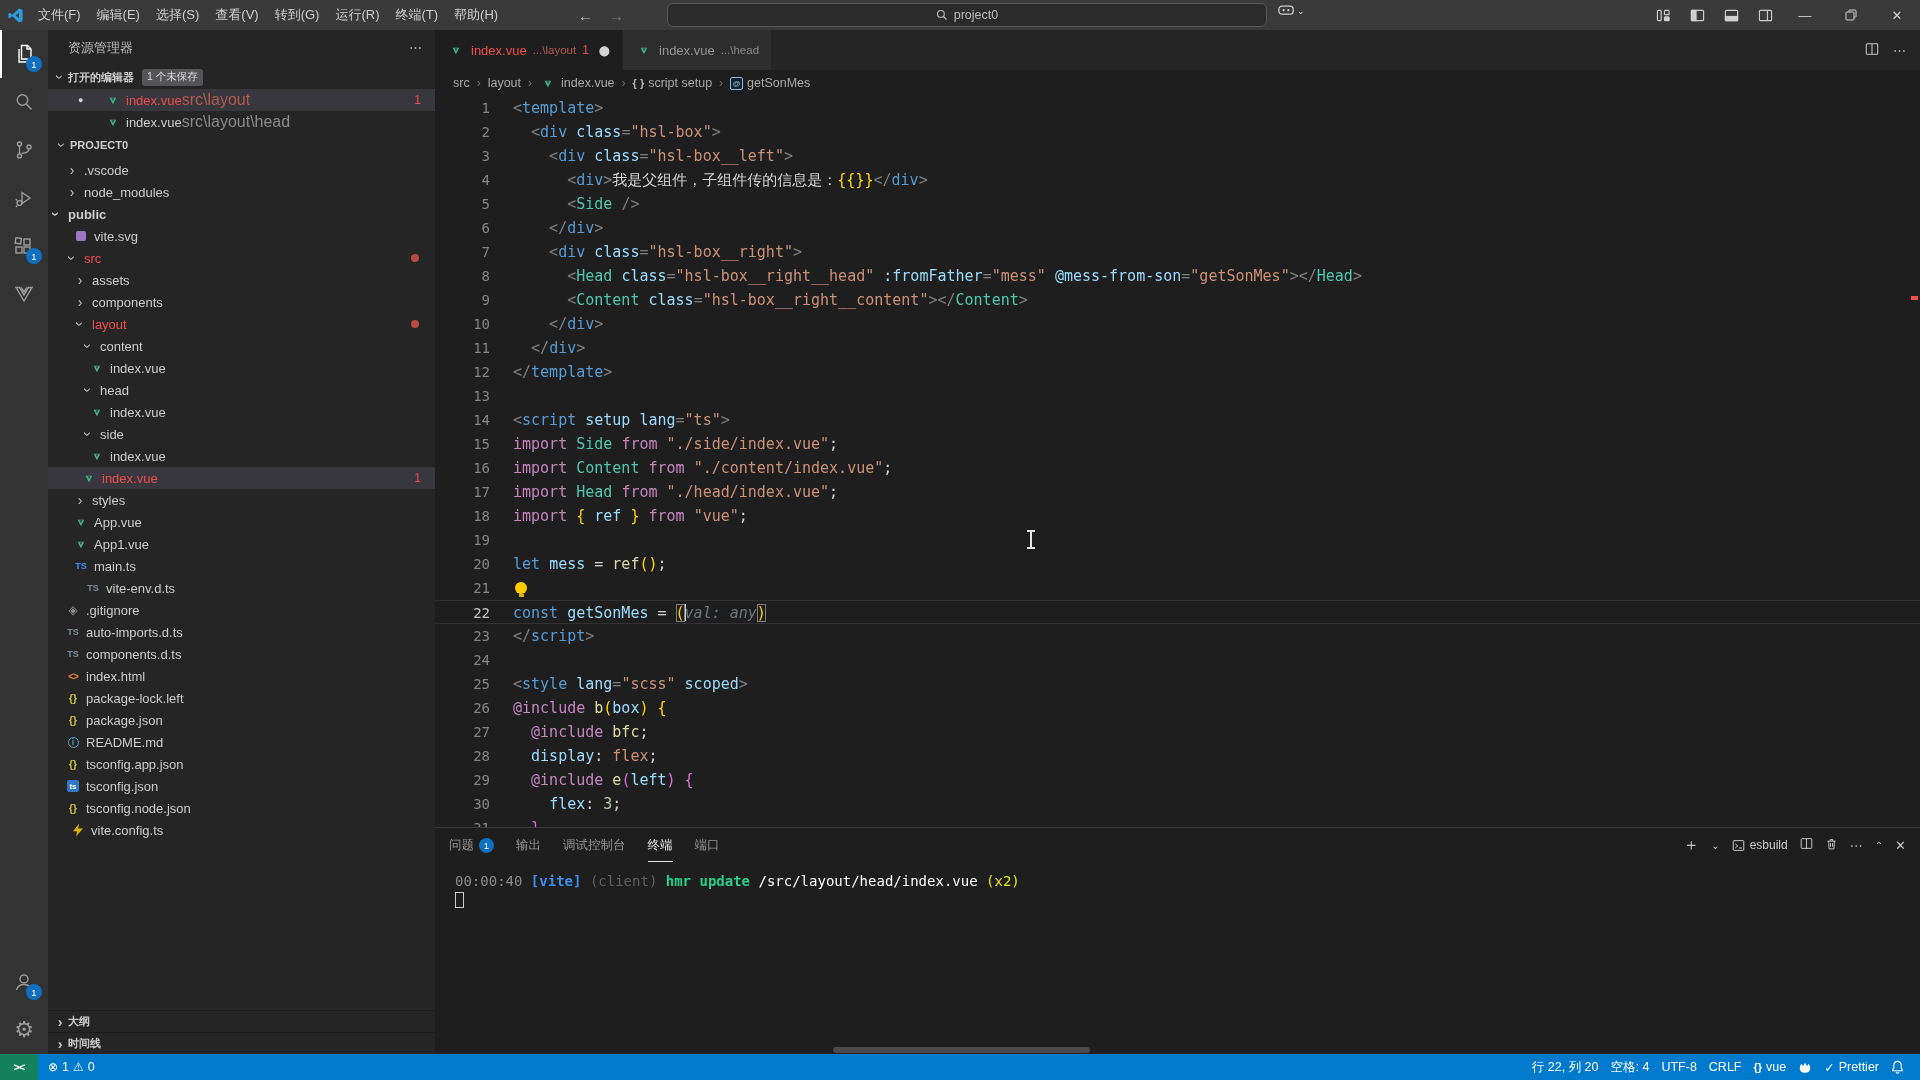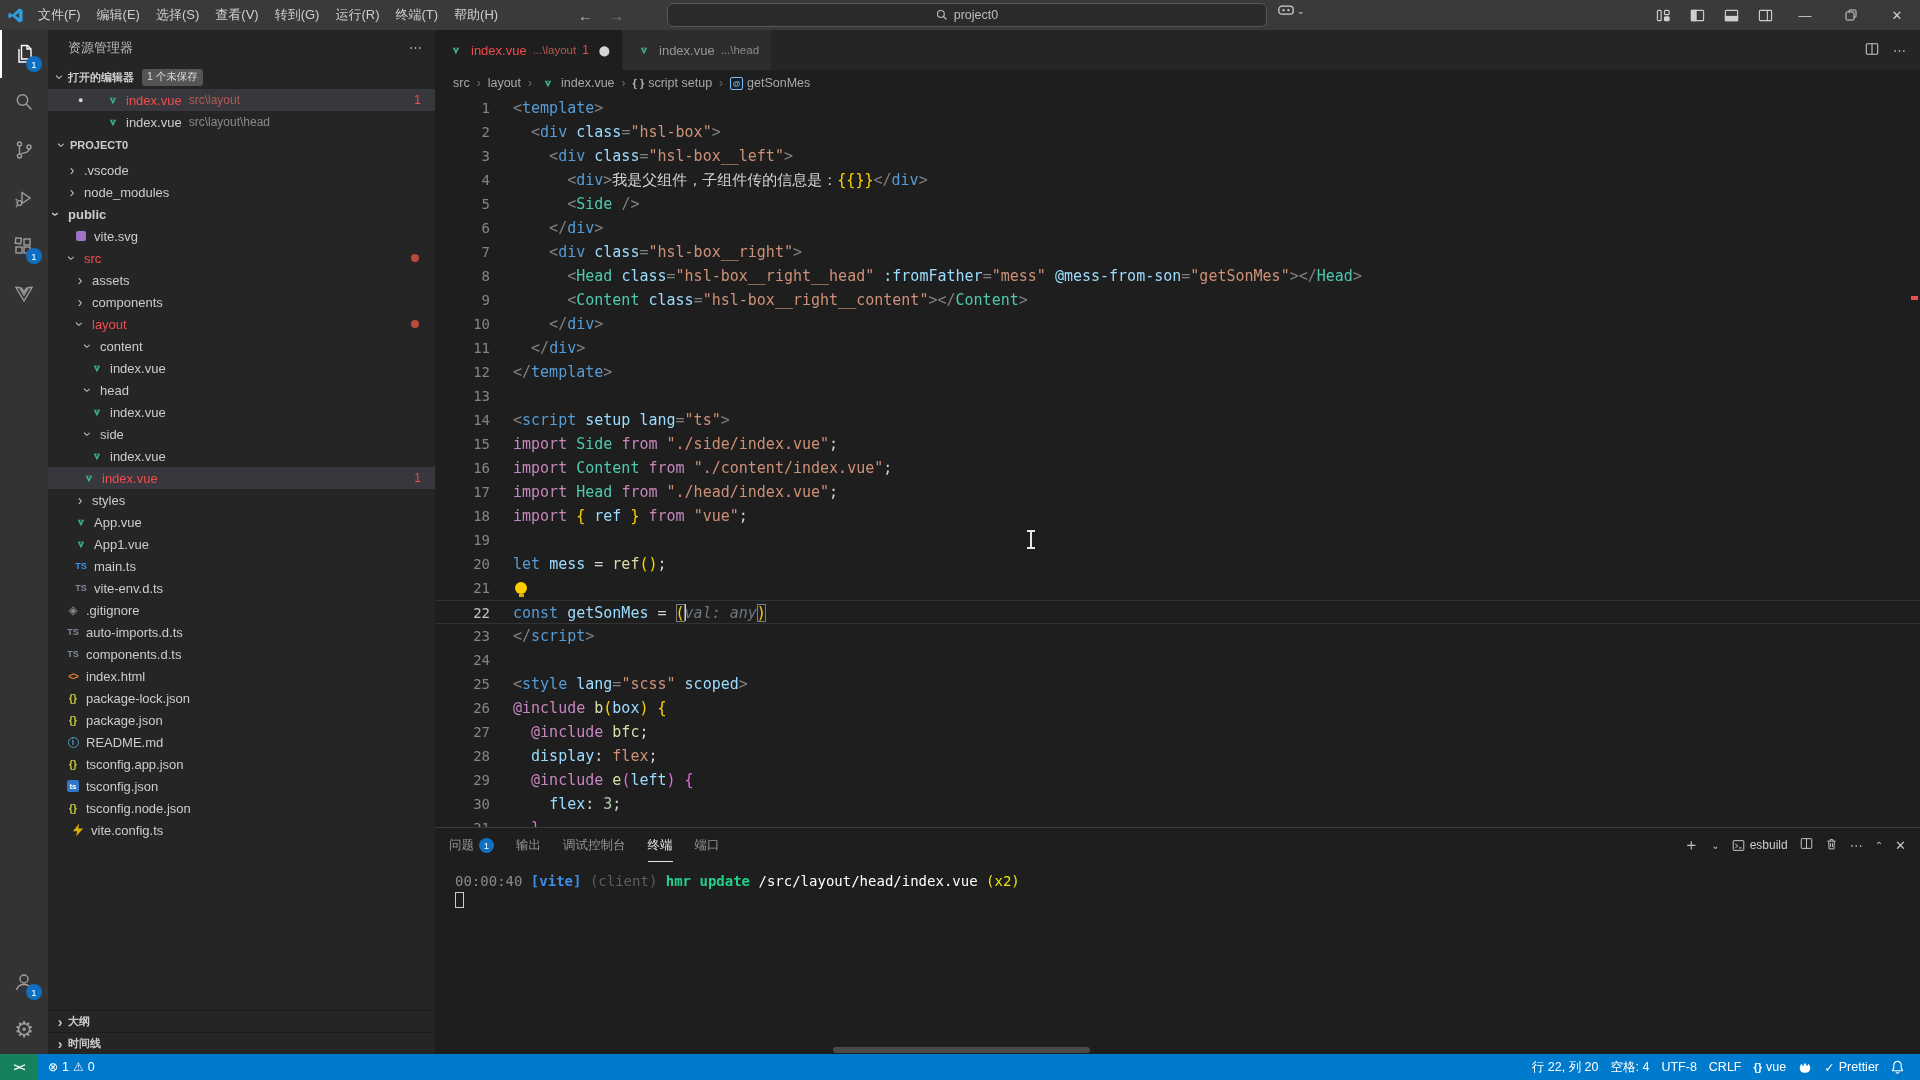--- a/index.html
+++ b/index.html
@@ -34,21 +34,21 @@
   
   .sidebar{width:387px;background:#252526;flex-shrink:0;position:relative;font-size:13px;}
   .sb-title{height:35px;display:flex;align-items:center;padding:0 12px 0 20px;color:#bbbbbb;}
   .sb-title .more{margin-left:auto;color:#cccccc;letter-spacing:1px;}
   .sect-head{height:24px;display:flex;align-items:center;font-weight:700;font-size:11px;color:#cccccc;padding-left:4px;}
   .sect-head .chev{font-weight:400;}
   .badge-pill{margin-left:8px;background:#555558;color:#dddddd;font-weight:400;font-size:10.5px;border-radius:3px;padding:1.5px 5px;}
   .oe-row{height:22px;display:flex;align-items:center;padding-left:56px;position:relative;color:#cccccc;}
   .oe-row.sel{background:#37373d;}
   .oe-dot{position:absolute;left:30px;color:#d4d4d4;font-size:9px;}
-  .oe-desc{margin-left:7px;color:#8a8a8a;font-size:12px;}
+  .oe-desc{color:#8a8a8a;font-size:16px;}
   .oe-row.errored .oe-name{color:#f14c4c;}
   .oe-row.errored .oe-desc{color:#b35a50;}
   .row-badge{position:absolute;right:14px;color:#f14c4c;font-size:12px;}
   .row-dot{position:absolute;right:16px;width:8px;height:8px;border-radius:50%;background:#b84a3e;}
   .tree{margin-top:2px;}
   .tree-row{height:22px;display:flex;align-items:center;position:relative;color:#cccccc;white-space:nowrap;}
   .tree-row.sel{background:#37373d;}
   .tree-row .err{color:#f14c4c;}
   .chev{width:16px;display:inline-flex;justify-content:center;color:#c5c5c5;font-size:14px;flex-shrink:0;}
   .chev.open{transform:rotate(90deg);}
@@ -368,21 +368,21 @@
           <span style="margin-left: 4px;">App.vue</span>
         </div>
         <div class="tree-row" style="padding-left: 24px;">
           <span class="fi fi-vue"></span>
           <span style="margin-left: 4px;">App1.vue</span>
         </div>
         <div class="tree-row" style="padding-left: 24px;">
           <span class="fi fi-ts"></span>
           <span style="margin-left: 4px;">main.ts</span>
         </div>
-        <div class="tree-row" style="padding-left: 24px;">
+        <div class="tree-row" style="padding-left: 36px;">
           <span class="fi fi-dts"></span>
           <span style="margin-left: 4px;">vite-env.d.ts</span>
         </div>
         <div class="tree-row" style="padding-left: 16px;">
           <span class="fi fi-git"></span>
           <span style="margin-left: 4px;">.gitignore</span>
         </div>
         <div class="tree-row" style="padding-left: 16px;">
           <span class="fi fi-dts"></span>
           <span style="margin-left: 4px;">auto-imports.d.ts</span>
@@ -390,21 +390,21 @@
         <div class="tree-row" style="padding-left: 16px;">
           <span class="fi fi-dts"></span>
           <span style="margin-left: 4px;">components.d.ts</span>
         </div>
         <div class="tree-row" style="padding-left: 16px;">
           <span class="fi fi-html"></span>
           <span style="margin-left: 4px;">index.html</span>
         </div>
         <div class="tree-row" style="padding-left: 16px;">
           <span class="fi fi-json"></span>
-          <span style="margin-left: 4px;">package-lock.json</span>
+          <span style="margin-left: 4px;">package-lock.left</span>
         </div>
         <div class="tree-row" style="padding-left: 16px;">
           <span class="fi fi-json"></span>
           <span style="margin-left: 4px;">package.json</span>
         </div>
         <div class="tree-row" style="padding-left: 16px;">
           <span class="fi fi-info"></span>
           <span style="margin-left: 4px;">README.md</span>
         </div>
         <div class="tree-row" style="padding-left: 16px;">

